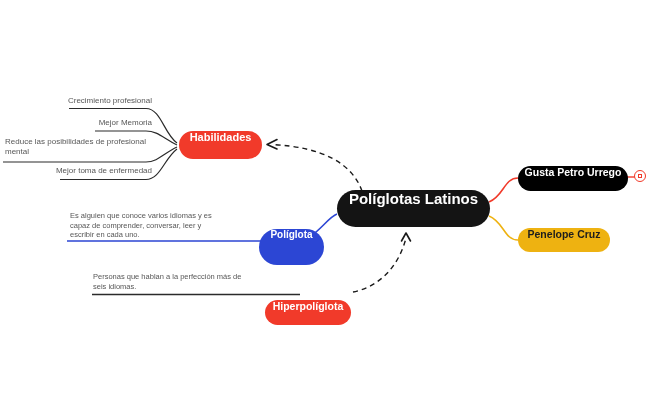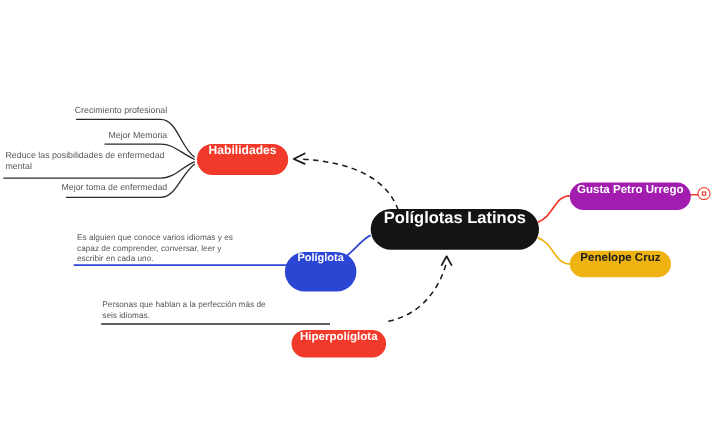--- a/index.html
+++ b/index.html
@@ -18,21 +18,21 @@
     font-weight:bold;
     color:#ffffff;
     box-sizing:border-box;
     white-space:nowrap;
     cursor:pointer;
   }
   .pill.central{left:337px;top:190px;width:153px;height:37px;background:#141414;font-size:15px;}
   .pill.habilidades{left:179px;top:131px;width:83px;height:28px;background:#f13a2a;font-size:11px;}
   .pill.poliglota{left:259px;top:229px;width:65px;height:36px;background:#2c46d4;font-size:10px;}
   .pill.hiperpoliglota{left:265px;top:300px;width:86px;height:25px;background:#f13a2a;font-size:10.5px;}
-  .pill.gusta{left:518px;top:166px;width:110px;height:25px;background:#a21caf;font-size:10.5px;}
+  .pill.gusta{left:518px;top:166px;width:110px;height:25px;background:#000000;font-size:10.5px;}
   .pill.penelope{left:518px;top:228px;width:92px;height:24px;background:#eeb211;font-size:10.5px;color:#1d1d1d;}
   .child-label{
     position:absolute;
     font-size:8px;line-height:10px;
     color:#575757;
     cursor:pointer;
   }
   .c1{left:0;top:96px;width:152px;text-align:right;}
   .c2{left:0;top:118px;width:152px;text-align:right;}
   .c3{left:5px;top:137px;width:147px;text-align:left;}
@@ -114,19 +114,19 @@
   <div class="pill penelope">
     <span>Penelope Cruz</span>
   </div>
 
   <div class="badge">
     <span class="inner-square"></span>
   </div>
 
   <div class="child-label c1">Crecimiento profesional</div>
   <div class="child-label c2">Mejor Memoria</div>
-  <div class="child-label c3">Reduce las posibilidades de enfermedad mental</div>
+  <div class="child-label c3">Reduce las posibilidades de profesional mental</div>
   <div class="child-label c4">Mejor toma de enfermedad</div>
 
   <div class="note n2">Personas que hablan a la perfección más de seis idiomas.</div>
   <div class="note n1">Es alguien que conoce varios idiomas y es capaz de comprender, conversar, leer y escribir en cada uno.</div>
 
 </div>
 
 </body></html>

